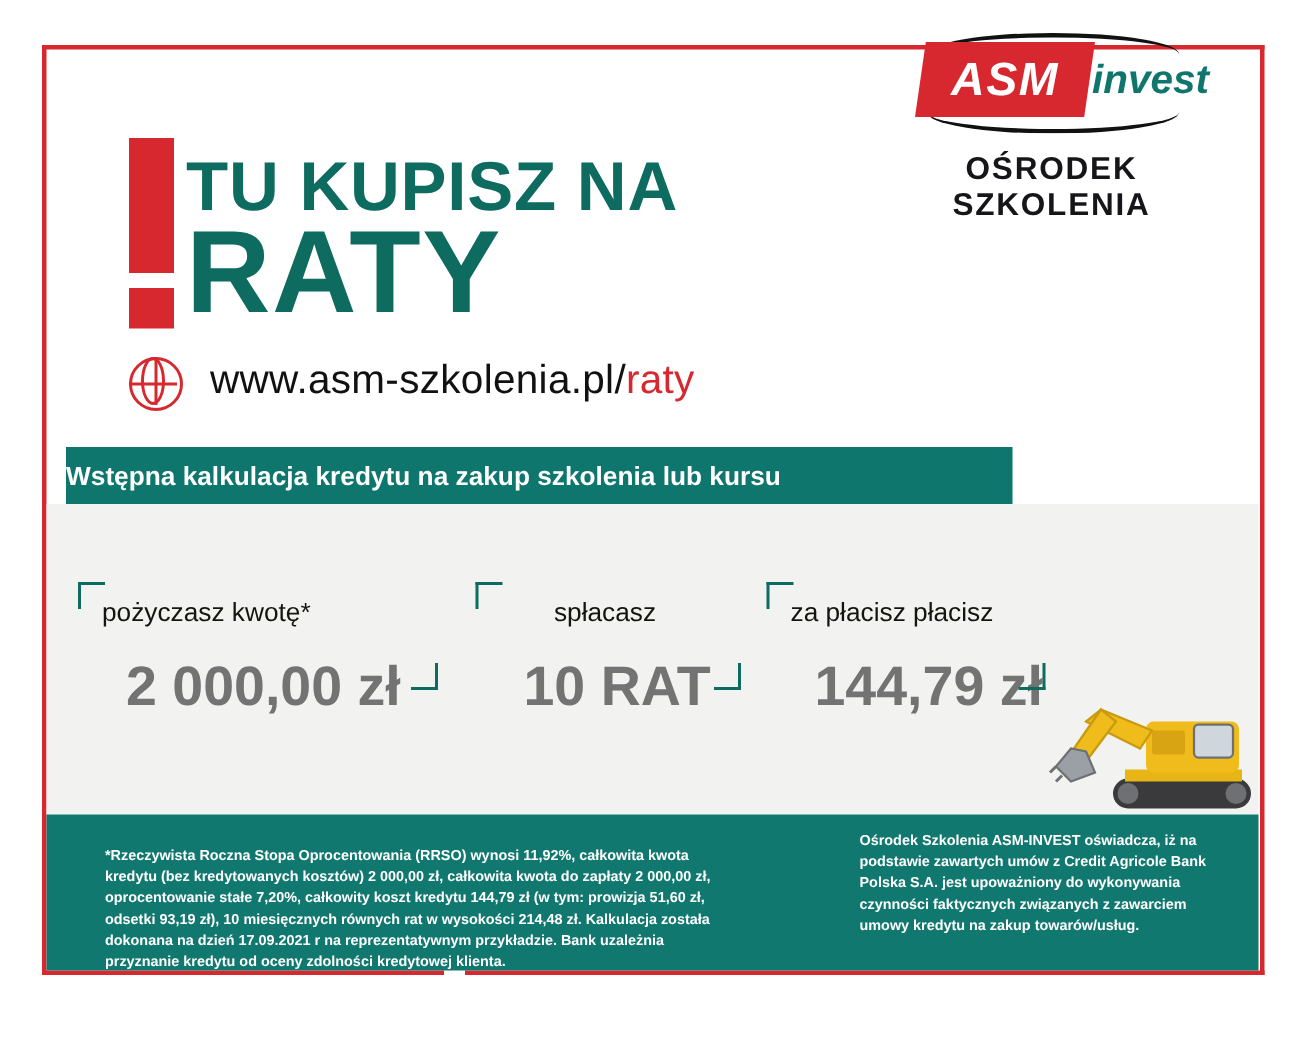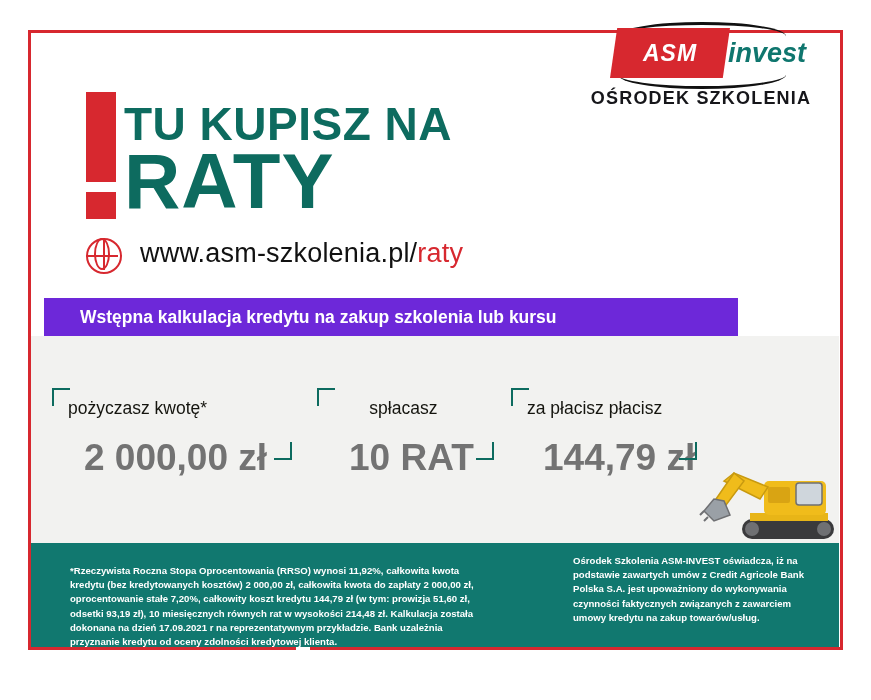--- a/index.html
+++ b/index.html
@@ -76,21 +76,21 @@
   }
   .logo-asm {
     position: absolute;
     left: 0;
     top: 0;
     width: 120px;
     height: 50px;
     background: #d7282f;
     color: #ffffff;
     font-weight: bold;
-    font-size: 23px;
+    font-size: 31px;
     letter-spacing: 1px;
     line-height: 50px;
     text-align: center;
     font-style: italic;
     clip-path: polygon(6% 0, 100% 0, 94% 100%, 0 100%);
   }
   .logo-invest {
     position: absolute;
     left: 118px;
     top: 10px;
@@ -111,22 +111,22 @@
   .logo-swoosh2 {
     position: absolute;
     left: 8px;
     top: 44px;
     width: 168px;
     height: 14px;
     border-bottom: 3px solid #111;
     border-radius: 0 0 60% 60% / 0 0 100% 100%;
   }
   .logo-sub {
-    margin-top: 6px;
-    font-size: 18px;
+    margin-top: 18px;
+    font-size: 21px;
     font-weight: bold;
     color: #16161a;
     letter-spacing: 1.2px;
   }
 
   
   .bang {
     position: absolute;
     left: 86px;
     top: 92px;
@@ -216,29 +216,28 @@
   }
   .url-text .accent {
     color: #d7282f;
   }
 
   
   .banner {
     position: absolute;
     left: 44px;
     top: 298px;
-    width: 694px;
+    width: 631px;
     height: 38px;
-    background: #6d28d9;
+    background: #0f766e;
     color: #ffffff;
     font-size: 17.5px;
     font-weight: bold;
     display: flex;
     align-items: center;
-    padding-left: 36px;
     box-sizing: border-box;
   }
 
   
   .panel {
     position: absolute;
     left: 31px;
     top: 336px;
     width: 808px;
     height: 207px;

